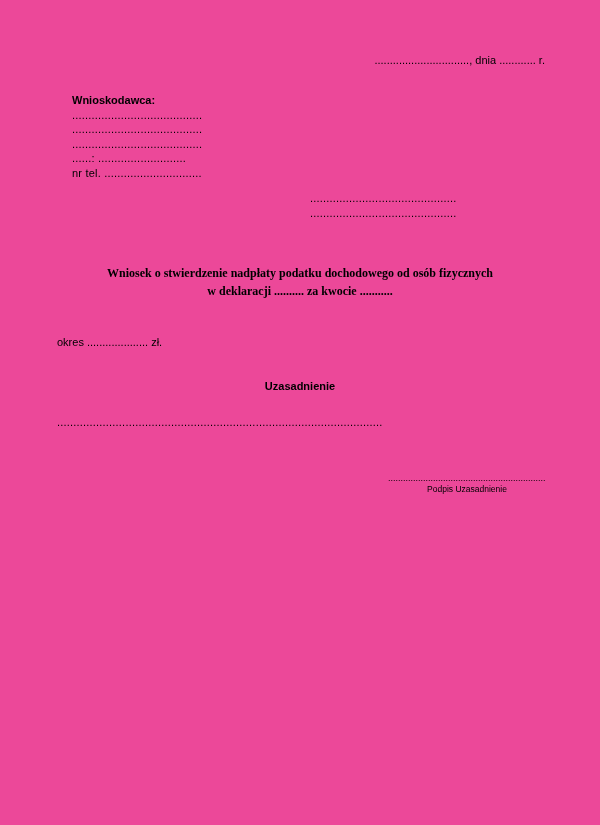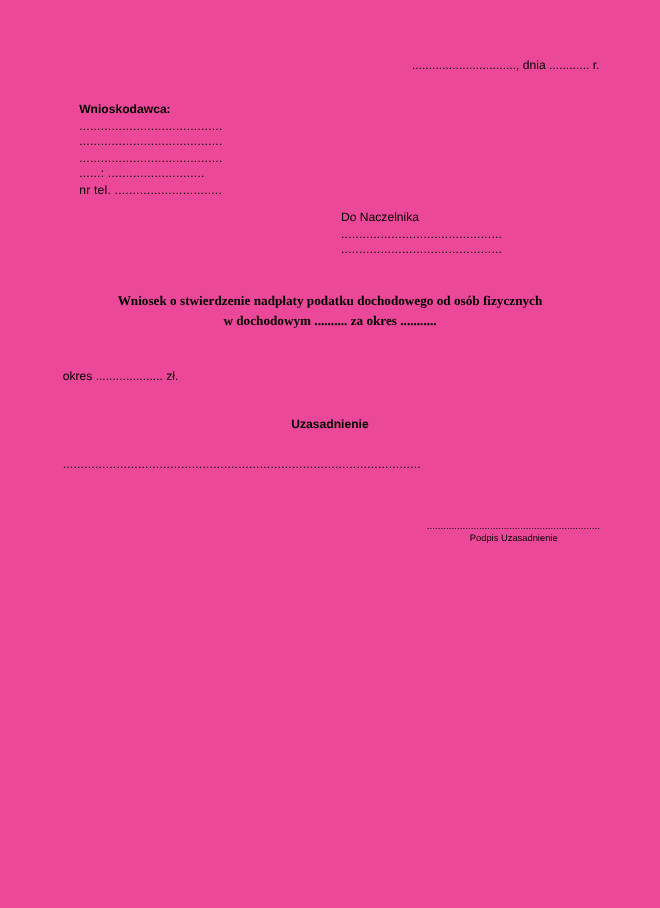--- a/index.html
+++ b/index.html
@@ -101,28 +101,27 @@
   <div class="applicant">
     <div class="applicant-label">Wnioskodawca:</div>
     <div class="dotline">........................................</div>
     <div class="dotline">........................................</div>
     <div class="dotline">........................................</div>
     <div class="dotline">......: ...........................</div>
     <div class="dotline">nr tel. ..............................</div>
   </div>
 
   <div class="addressee">
-    <div>Do Naczelnika</div>
     <div class="dotline">.............................................</div>
     <div class="dotline">.............................................</div>
   </div>
 
   <div class="doc-title">
     <div>Wniosek o stwierdzenie nadpłaty podatku dochodowego od osób fizycznych</div>
-    <div>w dochodowym .......... za okres ...........</div>
+    <div>w deklaracji .......... za kwocie ...........</div>
   </div>
 
   <div class="body-par">
     <div class="body-line-2">okres .................... zł.</div>
   </div>
 
   <div class="uzasadnienie-heading">Uzasadnienie</div>
 
   <div class="justification-fill">....................................................................................................</div>
 

